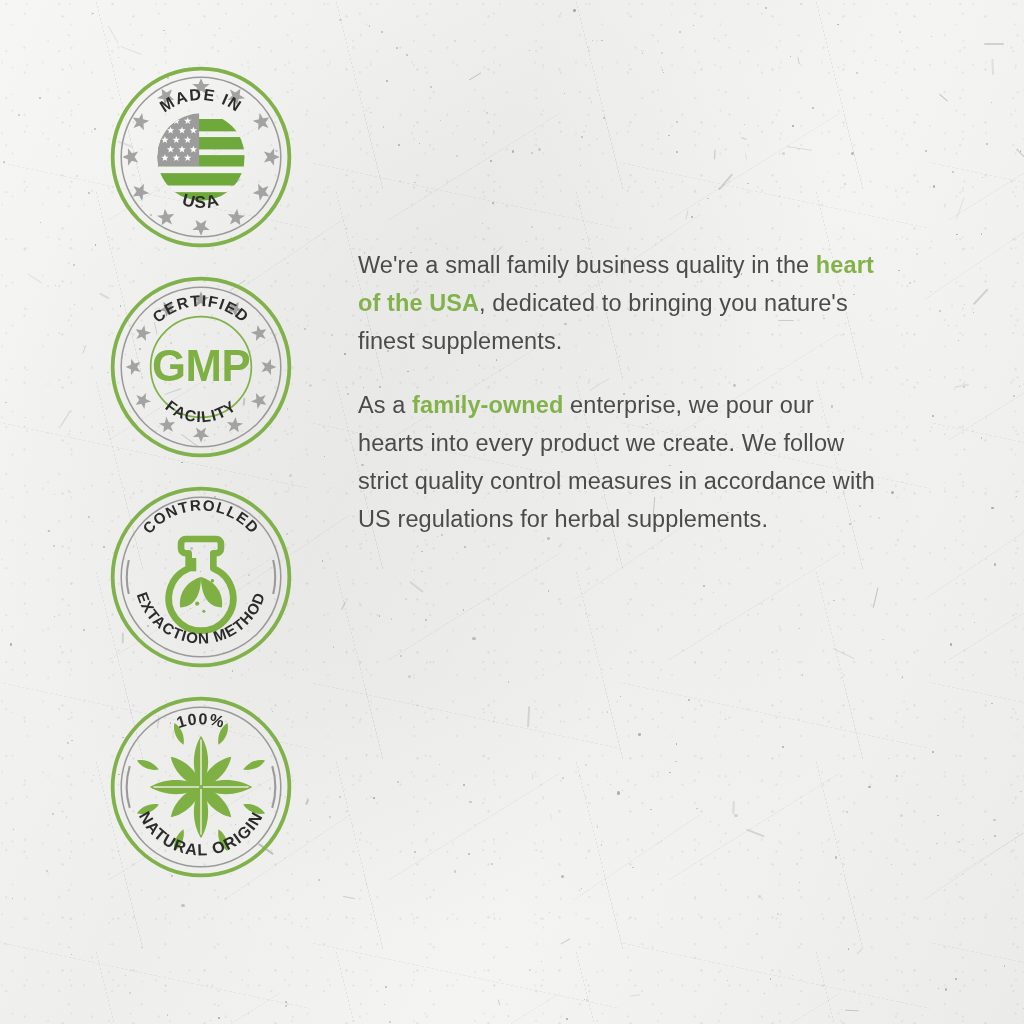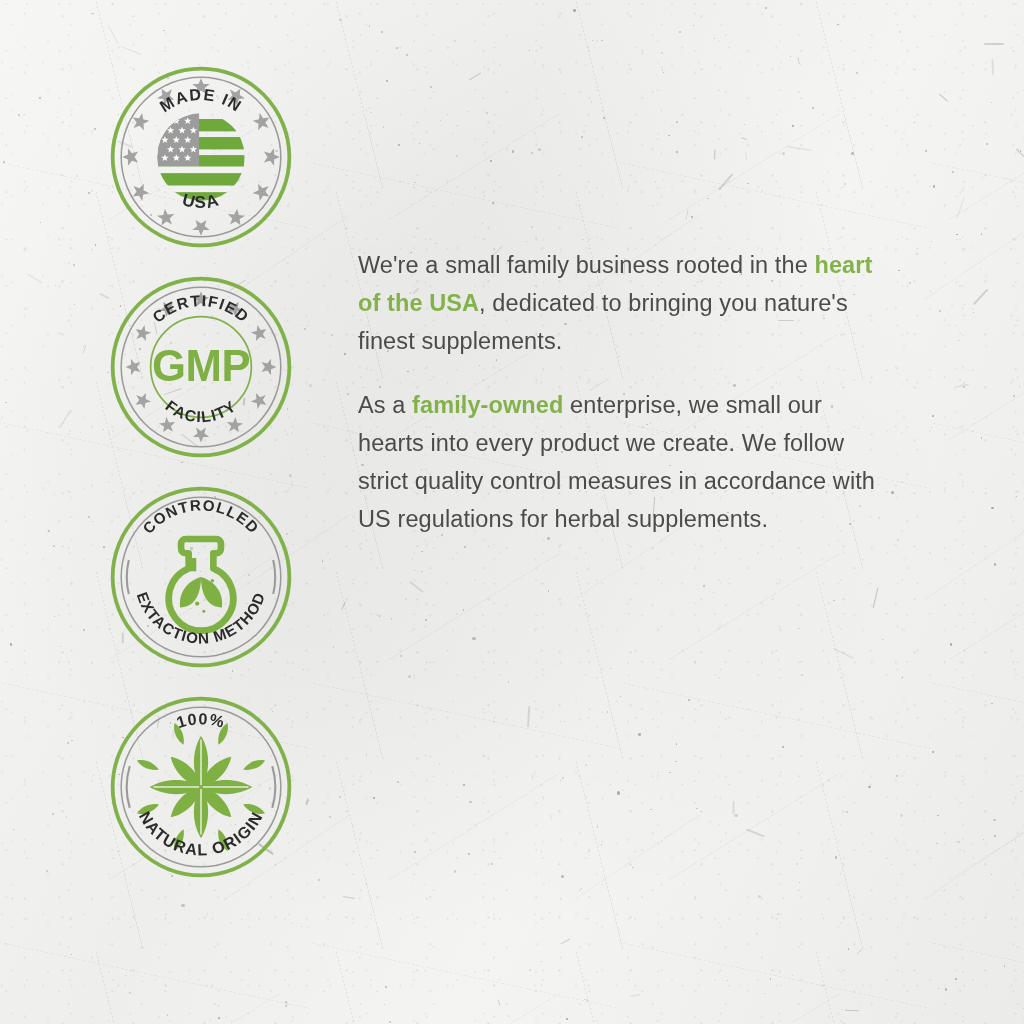--- a/index.html
+++ b/index.html
@@ -866,21 +866,21 @@
         </text>
       </svg>
     </div>
 
   </div>
 
   <div id="content">
 
     <div id="body-copy">
       <p class="para">
-        <span>We're a small family business rooted in the </span><span class="hl">heart of the USA</span><span>, dedicated to bringing you nature's finest supplements.</span>
+        <span>We're a small family business quality in the </span><span class="hl">heart of the USA</span><span>, dedicated to bringing you nature's finest supplements.</span>
       </p>
       <p class="para">
-        <span>As a </span><span class="hl">family-owned</span><span> enterprise, we small our hearts into every product we create. We follow strict quality control measures in accordance with US regulations for herbal supplements.</span>
+        <span>As a </span><span class="hl">family-owned</span><span> enterprise, we pour our hearts into every product we create. We follow strict quality control measures in accordance with US regulations for herbal supplements.</span>
       </p>
     </div>
   </div>
 
 </div>
 
 </body></html>

